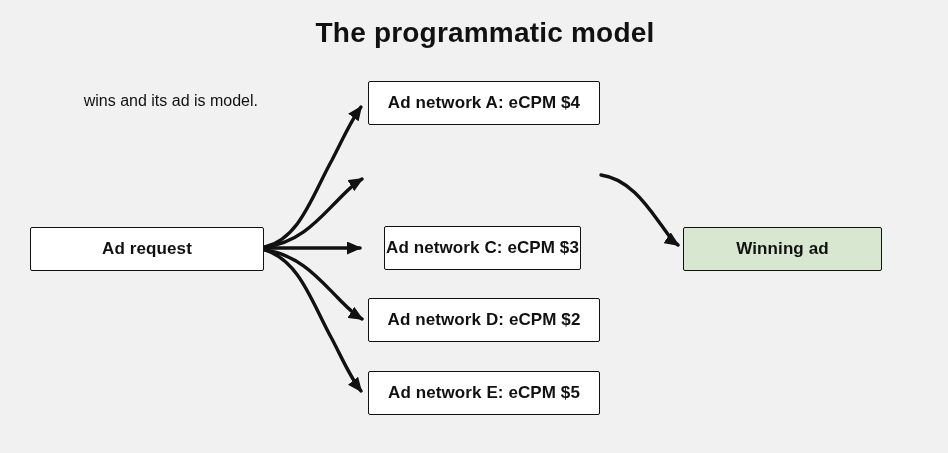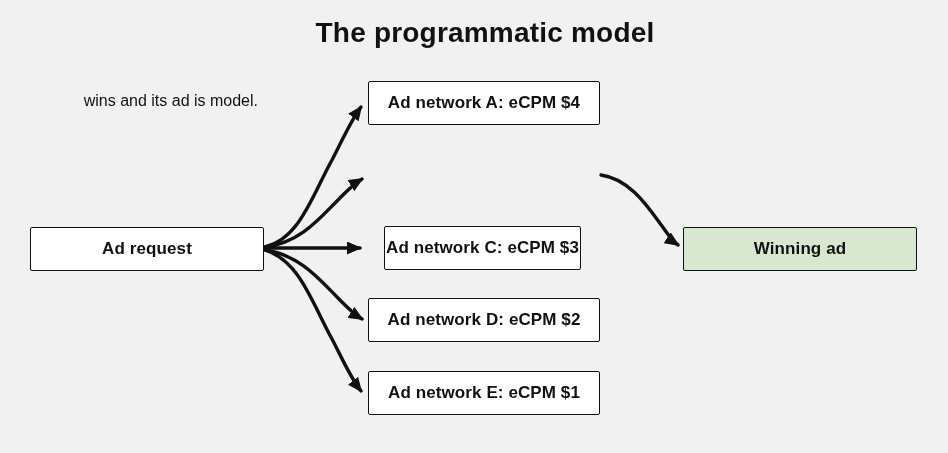--- a/index.html
+++ b/index.html
@@ -63,21 +63,21 @@
     letter-spacing: 0.1px;
     white-space: nowrap;
   }
   .node.highlight { background: var(--highlight-fill, #d7e7d0); }
   .pos-request { left: 30px;  top: 227px; width: 234px; height: 44px; }
   .pos-a       { left: 368px; top: 81px;  width: 232px; height: 44px; }
   .pos-b       { left: 368px; top: 154px; width: 232px; height: 44px; }
   .pos-c       { left: 368px; top: 226px; width: 197px; height: 44px; margin-left: 16px; }
   .pos-d       { left: 368px; top: 298px; width: 232px; height: 44px; }
   .pos-e       { left: 368px; top: 371px; width: 232px; height: 44px; }
-  .pos-winning { left: 683px; top: 227px; width: 234px; height: 44px; }
+  .pos-winning { left: 683px; top: 227px; width: 199px; height: 44px; }
 </style>
 </head>
 <body>
 
 <div class="canvas">
 
   <div class="title">The programmatic model</div>
 
   <div class="description">
     <div>wins and its ad is model.</div>
@@ -108,20 +108,20 @@
 
   <div class="node pos-c">
     <span>Ad network C: eCPM $3</span>
   </div>
 
   <div class="node pos-d">
     <span>Ad network D: eCPM $2</span>
   </div>
 
   <div class="node pos-e">
-    <span>Ad network E: eCPM $1</span>
+    <span>Ad network E: eCPM $5</span>
   </div>
 
   <div class="node pos-winning highlight">
     <span>Winning ad</span>
   </div>
 
 </div>
 
 </body></html>

